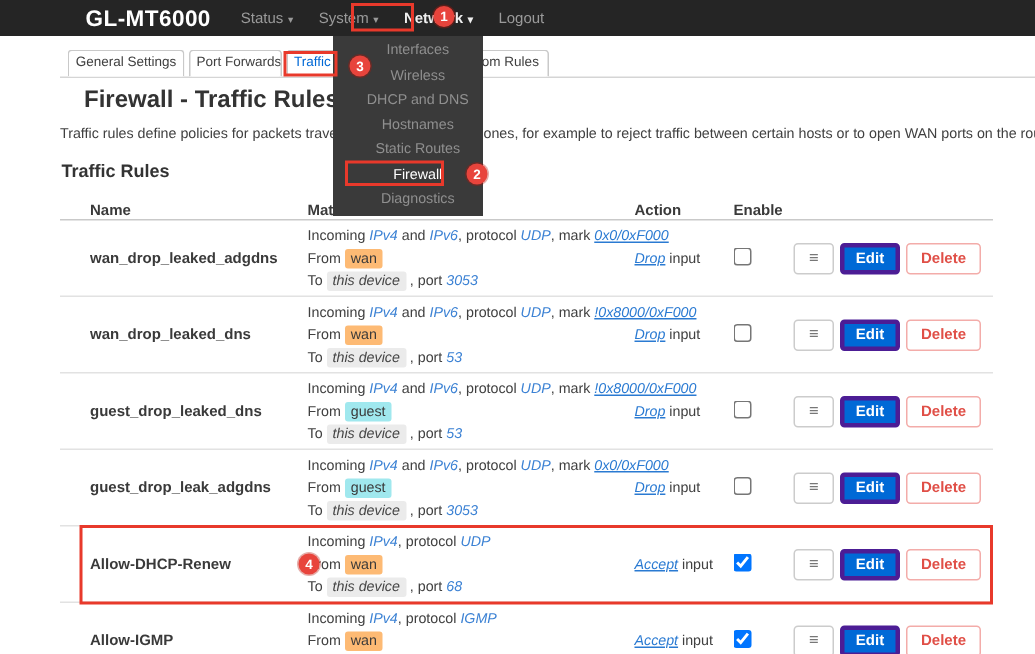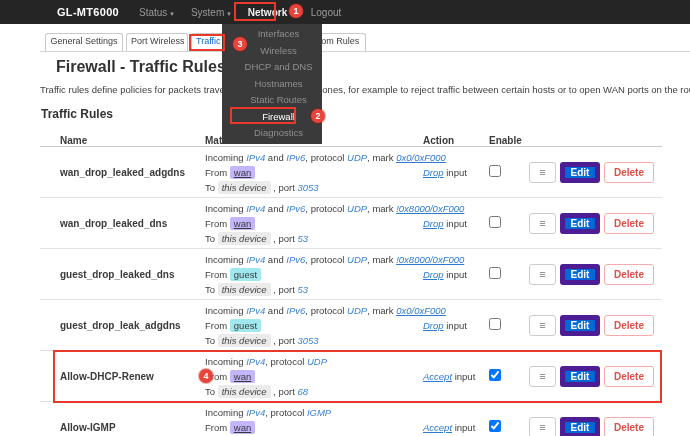--- a/index.html
+++ b/index.html
@@ -1,20 +1,20 @@
 <!DOCTYPE html>
 <html><head>
 <meta charset="utf-8">
 <style>
 *{margin:0;padding:0;box-sizing:border-box;}
 html,body{width:690px;height:436px;}
 body{position:relative;background:#fff;font-family:"Liberation Sans",sans-serif;color:#404040;overflow:hidden;}
 
 .navbar{position:absolute;left:0;top:0;width:690px;height:24px;background:#252525;display:flex;align-items:center;z-index:20;}
-.brand{color:#fff;font-weight:bold;font-size:11px;margin-left:57px;letter-spacing:.3px;white-space:nowrap;}
+.brand{color:#fff;font-weight:bold;font-size:15px;margin-left:57px;letter-spacing:.3px;white-space:nowrap;}
 .nav-items{display:flex;margin-left:20px;gap:17px;align-items:center;}
 .nav-item{color:#9a9a9a;font-size:10px;cursor:pointer;white-space:nowrap;}
 .nav-item.hl{color:#f0f0f0;font-weight:bold;}
 .caret{font-size:7px;margin-left:3px;}
 
 .dropdown{position:absolute;left:222px;top:24px;width:100px;background:#3a3a3a;padding:2px 0;z-index:50;text-align:center;}
 .dd-item{height:16.5px;line-height:16.5px;padding-left:13px;font-size:9.5px;color:#8f8f8f;cursor:pointer;white-space:nowrap;}
 .dd-item.hl{color:#fff;}
 
 .tabs{position:absolute;left:40px;top:33px;width:650px;height:19px;display:flex;align-items:flex-end;border-bottom:1px solid #d5d5d5;padding-left:5px;z-index:10;}
@@ -36,27 +36,27 @@
 .c-match{width:218px;}
 .c-action{width:64px;}
 .c-enable{width:42px;padding-left:2px;}
 .c-btns{flex:1;display:flex;gap:4px;align-items:center;}
 .trow{display:flex;align-items:center;min-height:51px;border-bottom:1px solid #e2e2e2;font-size:9.5px;}
 .rname{font-weight:bold;font-size:10px;color:#3a3a3a;}
 .mline{line-height:15px;white-space:nowrap;}
 .proto{color:#3c82d4;font-style:italic;}
 .link{text-decoration:underline;cursor:pointer;color:#2a7ad2;}
 .zone{padding:1px 4px;border-radius:2px;color:#3a3a3a;}
-.zone-wan{background:#c4b5fd;text-decoration:underline;}
+.zone-wan{background:#fdba74;}
 .zone-guest{background:#a0e8ee;}
 .device{background:#ebebeb;padding:1px 4px;border-radius:2px;font-style:italic;color:#454545;margin-top:35px;}
 .cb{width:12px;height:12px;cursor:pointer;}
 .btn{font-family:inherit;font-size:10px;border-radius:3px;cursor:pointer;height:21px;}
 .btn.sort{width:27px;background:#fff;border:1px solid #ccc;color:#777;font-size:11px;line-height:1;}
-.btn.edit{width:40px;background:#0069d6;border:5px solid #4c1d95;color:#fff;font-weight:bold;}
+.btn.edit{width:40px;background:#0069d6;border:3px solid #4c1d95;color:#fff;font-weight:bold;}
 .btn.del{width:50px;background:#fff;border:1px solid #f3aca9;color:#e04f47;font-weight:bold;}
 
 .ann-box{position:absolute;border:2px solid #e8392b;pointer-events:none;}
 .box-network{left:234px;top:2px;width:42px;height:19px;z-index:60;}
 .box-firewall{left:230px;top:107px;width:66px;height:17px;z-index:60;}
 .box-tab{left:189px;top:34px;width:36px;height:17px;z-index:60;}
 .box-row{left:53px;top:350px;width:609px;height:53px;z-index:30;}
 .ann-badge{position:absolute;width:14px;height:14px;border-radius:50%;background:#e8443c;color:#fff;font-size:9px;font-weight:bold;display:flex;align-items:center;justify-content:center;z-index:70;box-shadow:0 0 0 1px rgba(180,20,10,.35);}
 .badge-1{left:289px;top:4px;}
 .badge-2{left:311px;top:109px;}
@@ -81,21 +81,21 @@
     <div class="dd-item">Wireless</div>
     <div class="dd-item">DHCP and DNS</div>
     <div class="dd-item">Hostnames</div>
     <div class="dd-item">Static Routes</div>
     <div class="dd-item hl">Firewall</div>
     <div class="dd-item">Diagnostics</div>
   </div>
 
 <div class="tabs">
     <span class="tab">General Settings</span>
-    <span class="tab">Port Wireless</span>
+    <span class="tab">Port Forwards</span>
     <span class="tab active">Traffic Rules</span>
     <span class="tab">Custom Rules</span>
   </div>
 
 <h2 class="title">Firewall - Traffic Rules</h2>
 <p class="desc">Traffic rules define policies for packets traveling between different zones, for example to reject traffic between certain hosts or to open WAN ports on the router.</p>
 <h3 class="section">Traffic Rules</h3>
 
 <div class="table">
   <div class="thead">

